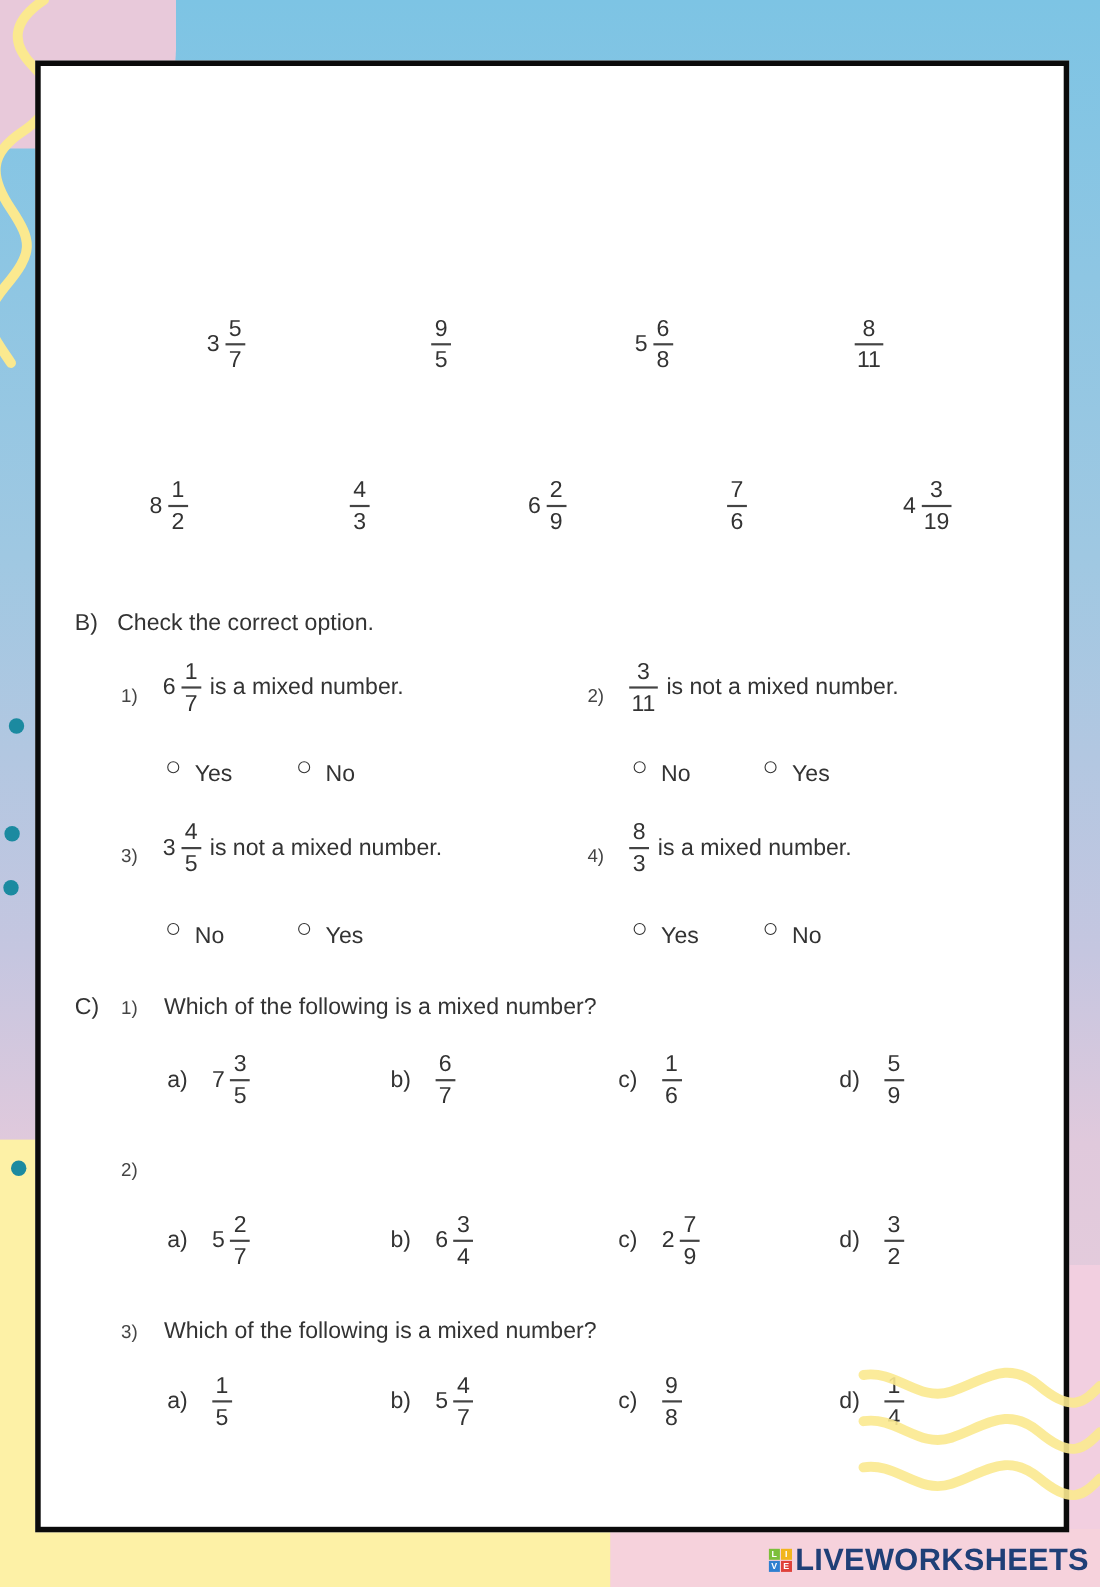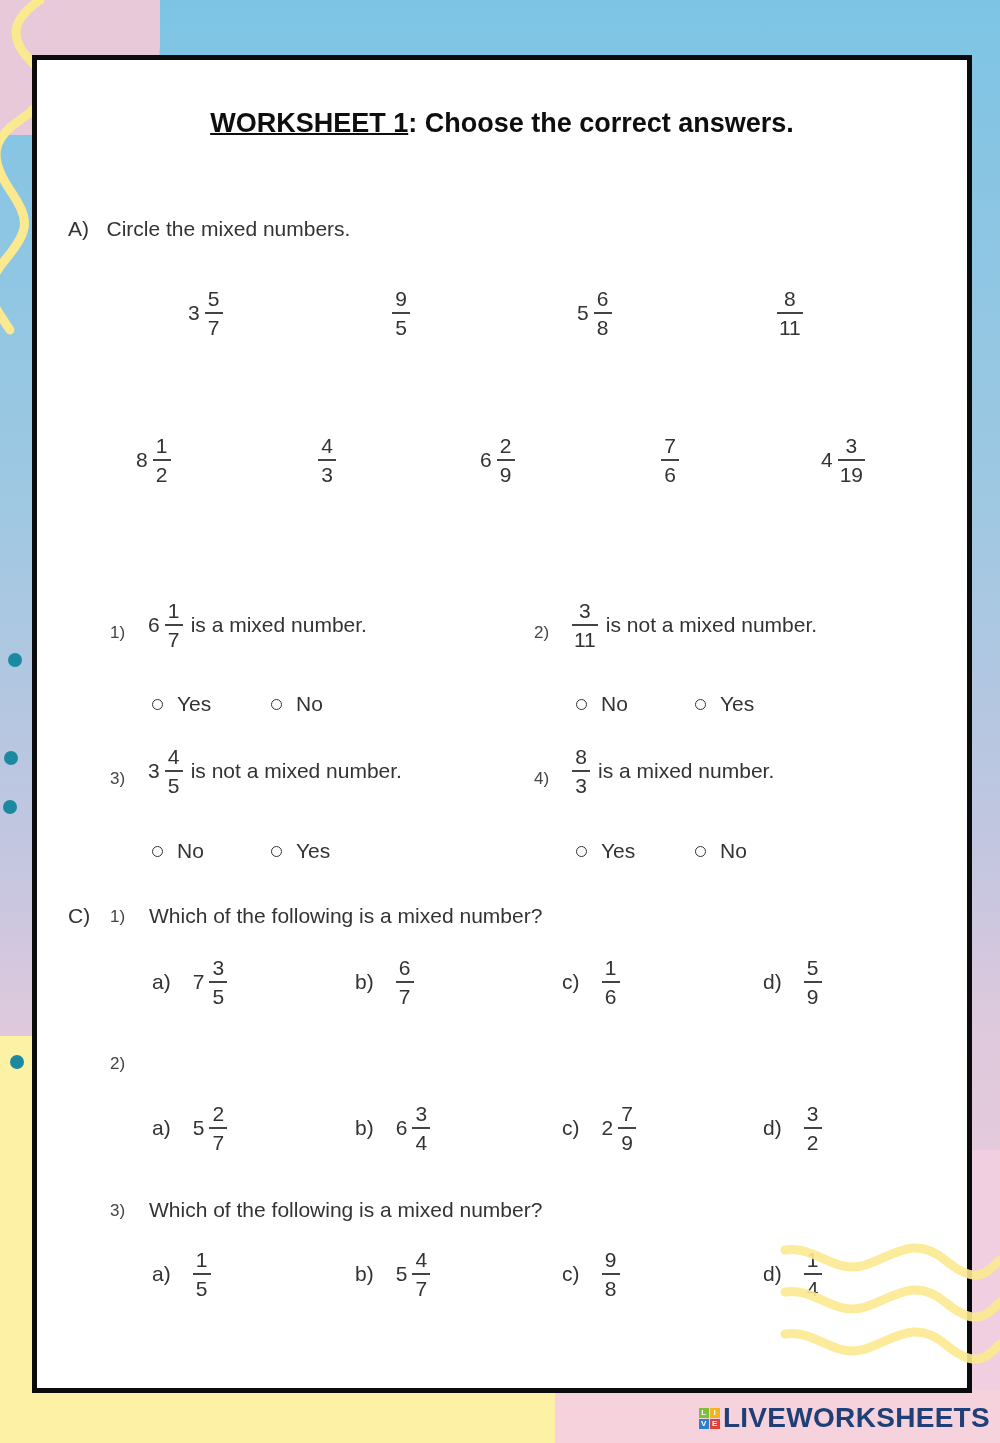--- a/index.html
+++ b/index.html
@@ -42,21 +42,21 @@
   .frac .whole { margin-right:5px; }
   .frac .fr { display:inline-flex; flex-direction:column; align-items:center; line-height:1; }
   .frac .num { padding:0 2px 3px; }
   .frac .bar { align-self:stretch; height:1.5px; background:#444; min-width:18px; }
   .frac .den { padding:3px 2px 0; }
 
   .qnum { position:absolute; font-size:17px; color:#444; }
   .stmt { position:absolute; display:flex; align-items:center; font-size:21px; color:#333; }
   .stmt .text { margin-left:8px; }
 
-  .radio-opt { position:absolute; display:flex; align-items:center; font-size:21px; color:#333; cursor:pointer; }
+  .radio-opt { position:absolute; display:flex; align-items:flex-start; font-size:21px; color:#333; cursor:pointer; }
   .radio-opt .circ {
     width:9px; height:9px; border:1.6px solid #333; border-radius:50%; margin-right:14px;
   }
 
   .q-text { position:absolute; font-size:21px; color:#333; }
   .opt { position:absolute; display:flex; align-items:center; font-size:21px; color:#333; cursor:pointer; }
   .opt .letter { margin-right:22px; }
 
   .footer-logo {
     position:absolute; right:10px; top:1402px; display:flex; align-items:center;
@@ -77,28 +77,21 @@
   <path d="M50 0 C 20 20, 20 40, 40 60 S 60 100, 30 120 S 0 160, 20 190 S 40 230, 15 260 S 0 300, 20 330" fill="none" stroke="#fbe98f" stroke-width="9" stroke-linecap="round"></path>
 </svg>
 
 <div class="dot" style="left:8px;top:653px;"></div>
 <div class="dot" style="left:4px;top:751px;"></div>
 <div class="dot" style="left:3px;top:800px;"></div>
 <div class="dot" style="left:10px;top:1055px;"></div>
 
 <div class="sheet">
 
-  <div class="title">
-    <u>WORKSHEET 1</u><span>: Choose the correct answers.</span>
-  </div>
-
-  <div class="section-label" style="left:31px;top:157px;">
-    <span>A)</span>&nbsp;&nbsp;
-    <span>Circle the mixed numbers.</span>
-  </div>
+
 
   <div class="frac" style="left:151px;top:228px;">
     <span class="whole">3</span>
     <span class="fr">
         <span class="num">5</span>
         <span class="bar"></span>
         <span class="den">7</span>
       </span>
   </div>
   <div class="frac" style="left:355px;top:228px;">
@@ -156,20 +149,24 @@
   </div>
   <div class="frac" style="left:784px;top:375px;">
     <span class="whole">4</span>
     <span class="fr">
         <span class="num">3</span>
         <span class="bar"></span>
         <span class="den">19</span>
       </span>
   </div>
 
+  <div class="section-label" style="left:31px;top:495px;">
+    <span>B)</span>&nbsp;&nbsp;
+    <span>Check the correct option.</span>
+  </div>
 
   <div class="qnum" style="left:73px;top:563px;">1)</div>
   <div class="stmt" style="left:111px;top:540px;">
     <span class="frac" style="position:static;">
       <span class="whole">6</span>
       <span class="fr">
           <span class="num">1</span>
           <span class="bar"></span>
           <span class="den">7</span>
         </span>

